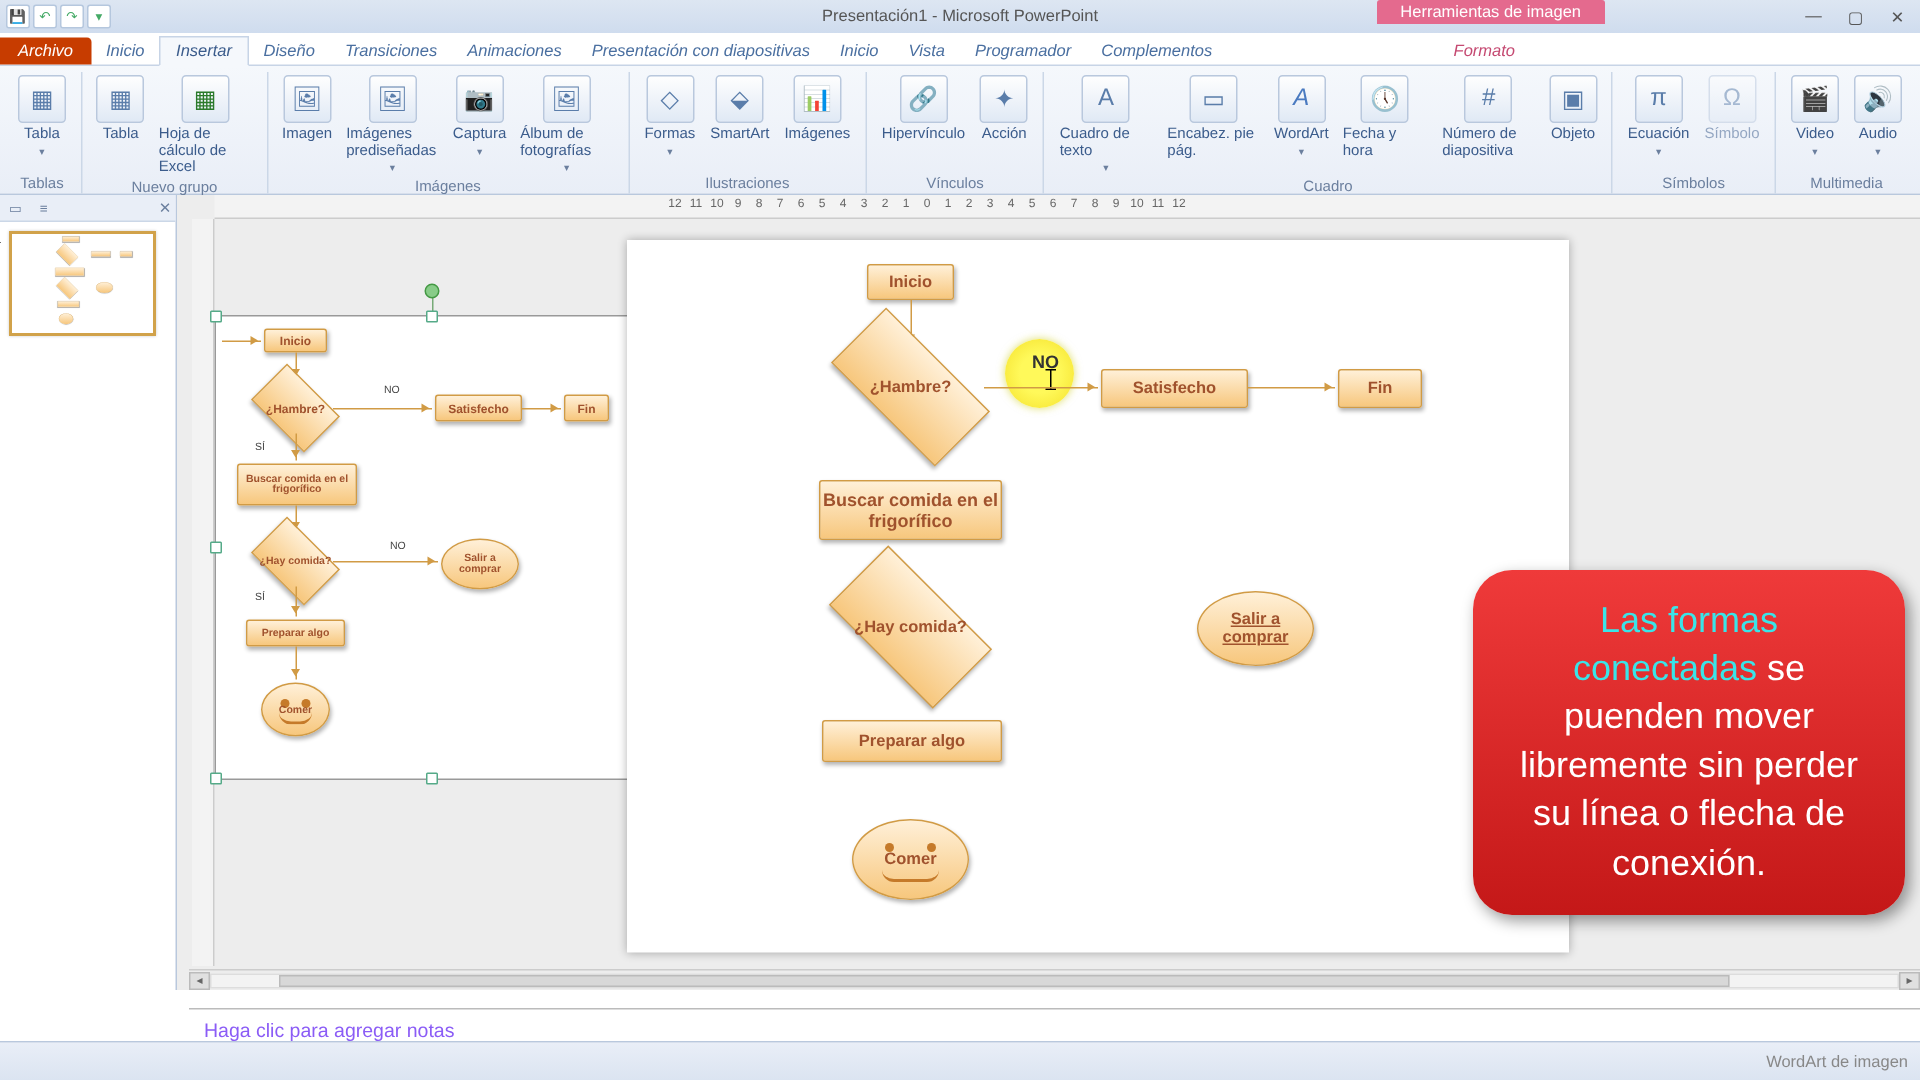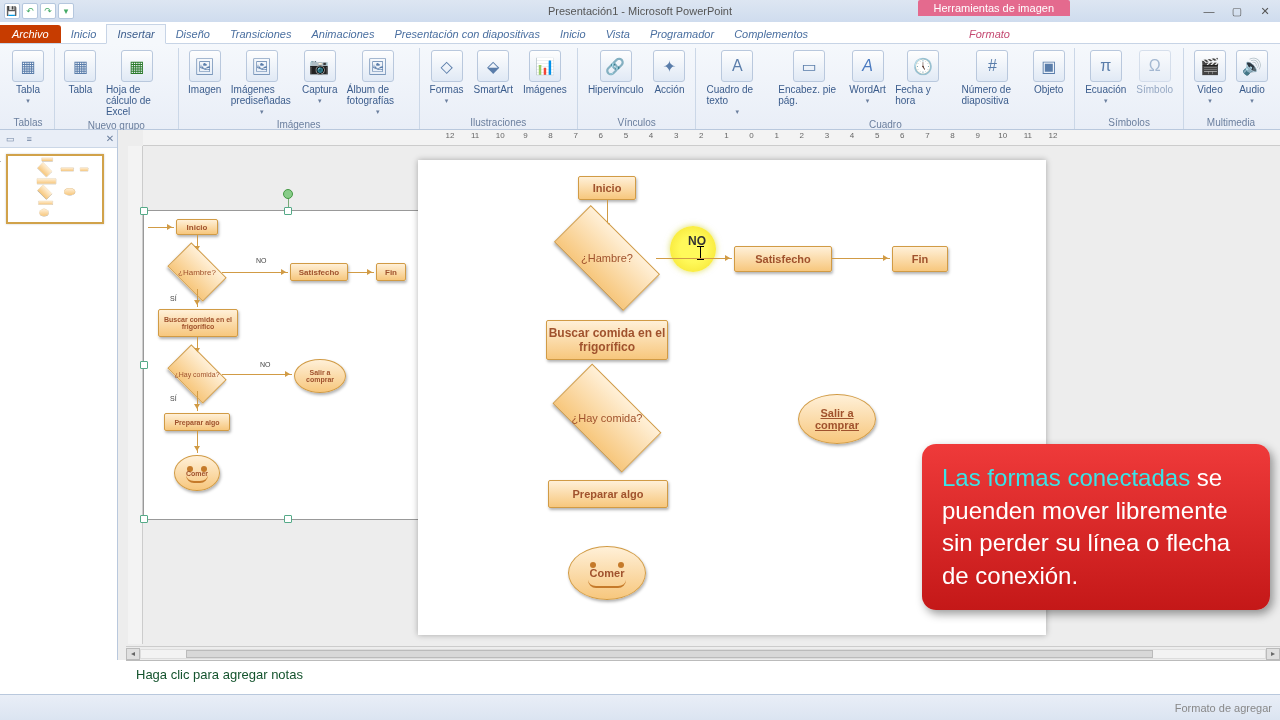--- a/index.html
+++ b/index.html
@@ -40,60 +40,60 @@
 .thumb-tabs span { padding:0 6px; color:#6b7f9e; }
 .thumb-close { margin-left:auto; width:14px; height:14px; display:flex; align-items:center; justify-content:center; color:#888; font-size:10px; }
 .thumb { margin:6px; border:2px solid #d1a24a; width:98px; height:70px; background:#fff; position:relative; box-shadow:0 0 2px rgba(0,0,0,.2);}
 .thumb::before { content:"1"; position:absolute; left:-12px; top:-2px; font-size:9px; color:#555; }
 .thumb-inner { transform:scale(.16); transform-origin:top left; width:620px; height:440px; }
 
 
 .edit-area { flex:1; position:relative; }
 .ruler-h { position:absolute; top:0; left:25px; right:0; height:16px; background:#f3f3f3; border-bottom:1px solid #ccc; }
 .ruler-v { position:absolute; top:16px; left:10px; width:15px; bottom:16px; background:#f3f3f3; border-right:1px solid #ccc; }
-.ruler-ticks { position:absolute; left:300px; right:220px; top:1px; height:14px; display:flex; justify-content:space-between; font-size:8px; color:#666; }
+.ruler-ticks { position:absolute; left:300px; right:220px; top:1px; height:14px; display:flex; font-size:8px; color:#666; }
 .ruler-ticks span { width:14px; text-align:center; }
 
 .slide-canvas { position:absolute; left:300px; top:30px; width:628px; height:475px; background:#fff; box-shadow:0 0 6px rgba(0,0,0,.3); }
 
 
 .outline-img { position:absolute; left:25px; top:80px; width:290px; height:310px; background:#fff; border:1px solid #999; }
 .handle { position:absolute; width:8px; height:8px; background:#fff; border:1px solid #5a8; border-radius:1px; }
 .handle.tl{top:-4px;left:-4px;} .handle.tr{top:-4px;right:-4px;} .handle.bl{bottom:-4px;left:-4px;} .handle.br{bottom:-4px;right:-4px;}
 .handle.tm{top:-4px;left:50%;margin-left:-4px;} .handle.bm{bottom:-4px;left:50%;margin-left:-4px;}
 .handle.ml{left:-4px;top:50%;margin-top:-4px;} .handle.mr{right:-4px;top:50%;margin-top:-4px;}
 .rot-handle { position:absolute; top:-22px; left:50%; margin-left:-5px; width:10px; height:10px; background:#8c8; border:1px solid #494; border-radius:50%; }
 .rot-line { position:absolute; top:-14px; left:50%; width:1px; height:12px; background:#7a7; }
 
 
 .shape { position:absolute; font-size:11px; color:#a0522d; font-weight:bold; display:flex; align-items:center; justify-content:center; text-align:center; box-shadow:1px 2px 3px rgba(0,0,0,.3); }
 .rect { background:linear-gradient(#fff0d8,#f7c77d); border:1px solid #d19b45; border-radius:2px; }
 .diamond-wrap { position:absolute; }
 .diamond { width:100%; height:100%; background:linear-gradient(#fff0d8,#f7c77d); border:1px solid #d19b45; transform:rotate(45deg); box-shadow:1px 2px 3px rgba(0,0,0,.3); }
-.diamond-label { position:absolute; inset:0; display:flex; align-items:center; justify-content:center; font-size:11px; color:#a0522d; font-weight:normal;text-align:center; }
+.diamond-label { position:absolute; inset:0; display:flex; align-items:center; justify-content:center; font-size:11px; color:#a0522d; font-weight:bold;text-align:center; }
 .ellipse { border-radius:50%; background:linear-gradient(#fff0d8,#f7c77d); border:1px solid #d19b45; }
 .arrow-v { position:absolute; width:1px; background:#d19b45; }
 .arrow-v::after { content:""; position:absolute; bottom:-1px; left:-3px; border:3px solid transparent; border-top:5px solid #d19b45; }
 .arrow-h { position:absolute; height:1px; background:#d19b45; }
 .arrow-h::after { content:""; position:absolute; right:-1px; top:-3px; border:3px solid transparent; border-left:5px solid #d19b45; }
 .txtlabel { position:absolute; font-size:9px; color:#444; }
 .highlight-circle { position:absolute; width:46px; height:46px; background:radial-gradient(circle,#fff95a 40%,#f4e02a 100%); border-radius:50%; box-shadow:0 0 6px rgba(200,200,0,.6); }
 .cursor-ibeam { position:absolute; width:1px; height:14px; background:#000; }
 .cursor-ibeam::before,.cursor-ibeam::after{content:"";position:absolute;left:-3px;width:7px;height:1px;background:#000;}
 .cursor-ibeam::before{top:0;} .cursor-ibeam::after{bottom:0;}
 .smiley::before { content:""; position:absolute; top:28%; left:28%; width:6px; height:6px; background:#c57a2a; border-radius:50%; }
 .smiley::after { content:""; position:absolute; top:28%; right:28%; width:6px; height:6px; background:#c57a2a; border-radius:50%; }
 .smiley-mouth { position:absolute; bottom:22%; left:25%; right:25%; height:8px; border-bottom:2px solid #c57a2a; border-radius:0 0 20px 20px; }
 
 
-.callout { position:absolute; right:10px; bottom:110px; width:348px; background:linear-gradient(#ef3a3a,#c41818); border-radius:14px; padding:18px 20px; color:#fff; box-shadow:3px 4px 10px rgba(0,0,0,.4); font-size:24px; line-height:1.35; }
+.callout { position:absolute; right:10px; bottom:110px; width:288px; background:linear-gradient(#ef3a3a,#c41818); border-radius:26px; padding:18px 20px; color:#fff; box-shadow:3px 4px 10px rgba(0,0,0,.4); font-size:24px; line-height:1.35;text-align:center; }
 .callout .accent { color:#3ae4e8; }
 
 
-.notes-pane { position:absolute; left:126px; right:0; bottom:26px; height:34px; background:#fff; border-top:1px solid #bbb; padding:6px 10px; font-size:13px; color:#14532d; }
+.notes-pane { position:absolute; left:126px; right:0; bottom:26px; height:22px; background:#fff; border-top:1px solid #bbb; padding:6px 10px; font-size:13px; color:#8b5cf6; }
 .scrollbar-h { position:absolute; left:126px; right:0; bottom:60px; height:14px; background:#ededed; border-top:1px solid #ccc; display:flex; align-items:center; }
 .sb-btn { width:14px; height:12px; background:#e0e0e0; border:1px solid #bbb; font-size:8px; text-align:center; line-height:10px; color:#666; }
 .sb-track { flex:1; height:10px; background:#f3f3f3; border:1px solid #ddd; position:relative; }
 .sb-thumb { position:absolute; left:4%; width:86%; top:0; bottom:0; background:#d8d8d8; border:1px solid #bbb; }
 
 .status-bar { position:absolute; left:0; right:0; bottom:0; height:26px; background:linear-gradient(#e9eef7,#dbe4f1); border-top:1px solid #b9c8dd; display:flex; align-items:center; font-size:11px; color:#555; padding:0 8px; }
 .status-right { margin-left:auto; color:#888; }
 
 
 .mini .shape{font-size:8px;}
@@ -415,18 +415,18 @@
       <div class="sb-thumb"></div>
     </div>
   <div class="sb-btn">▸</div>
 </div>
 
 <div class="notes-pane">
   <span>Haga clic para agregar notas</span>
 </div>
 
 <div class="status-bar">
-  <div class="status-right">Formato de agregar</div>
+  <div class="status-right">WordArt de imagen</div>
 </div>
 
 <div class="callout">
   <span class="accent">Las formas conectadas</span><span> se puenden mover libremente sin perder su línea o flecha de conexión.</span>
 </div>
 
 </body></html>

